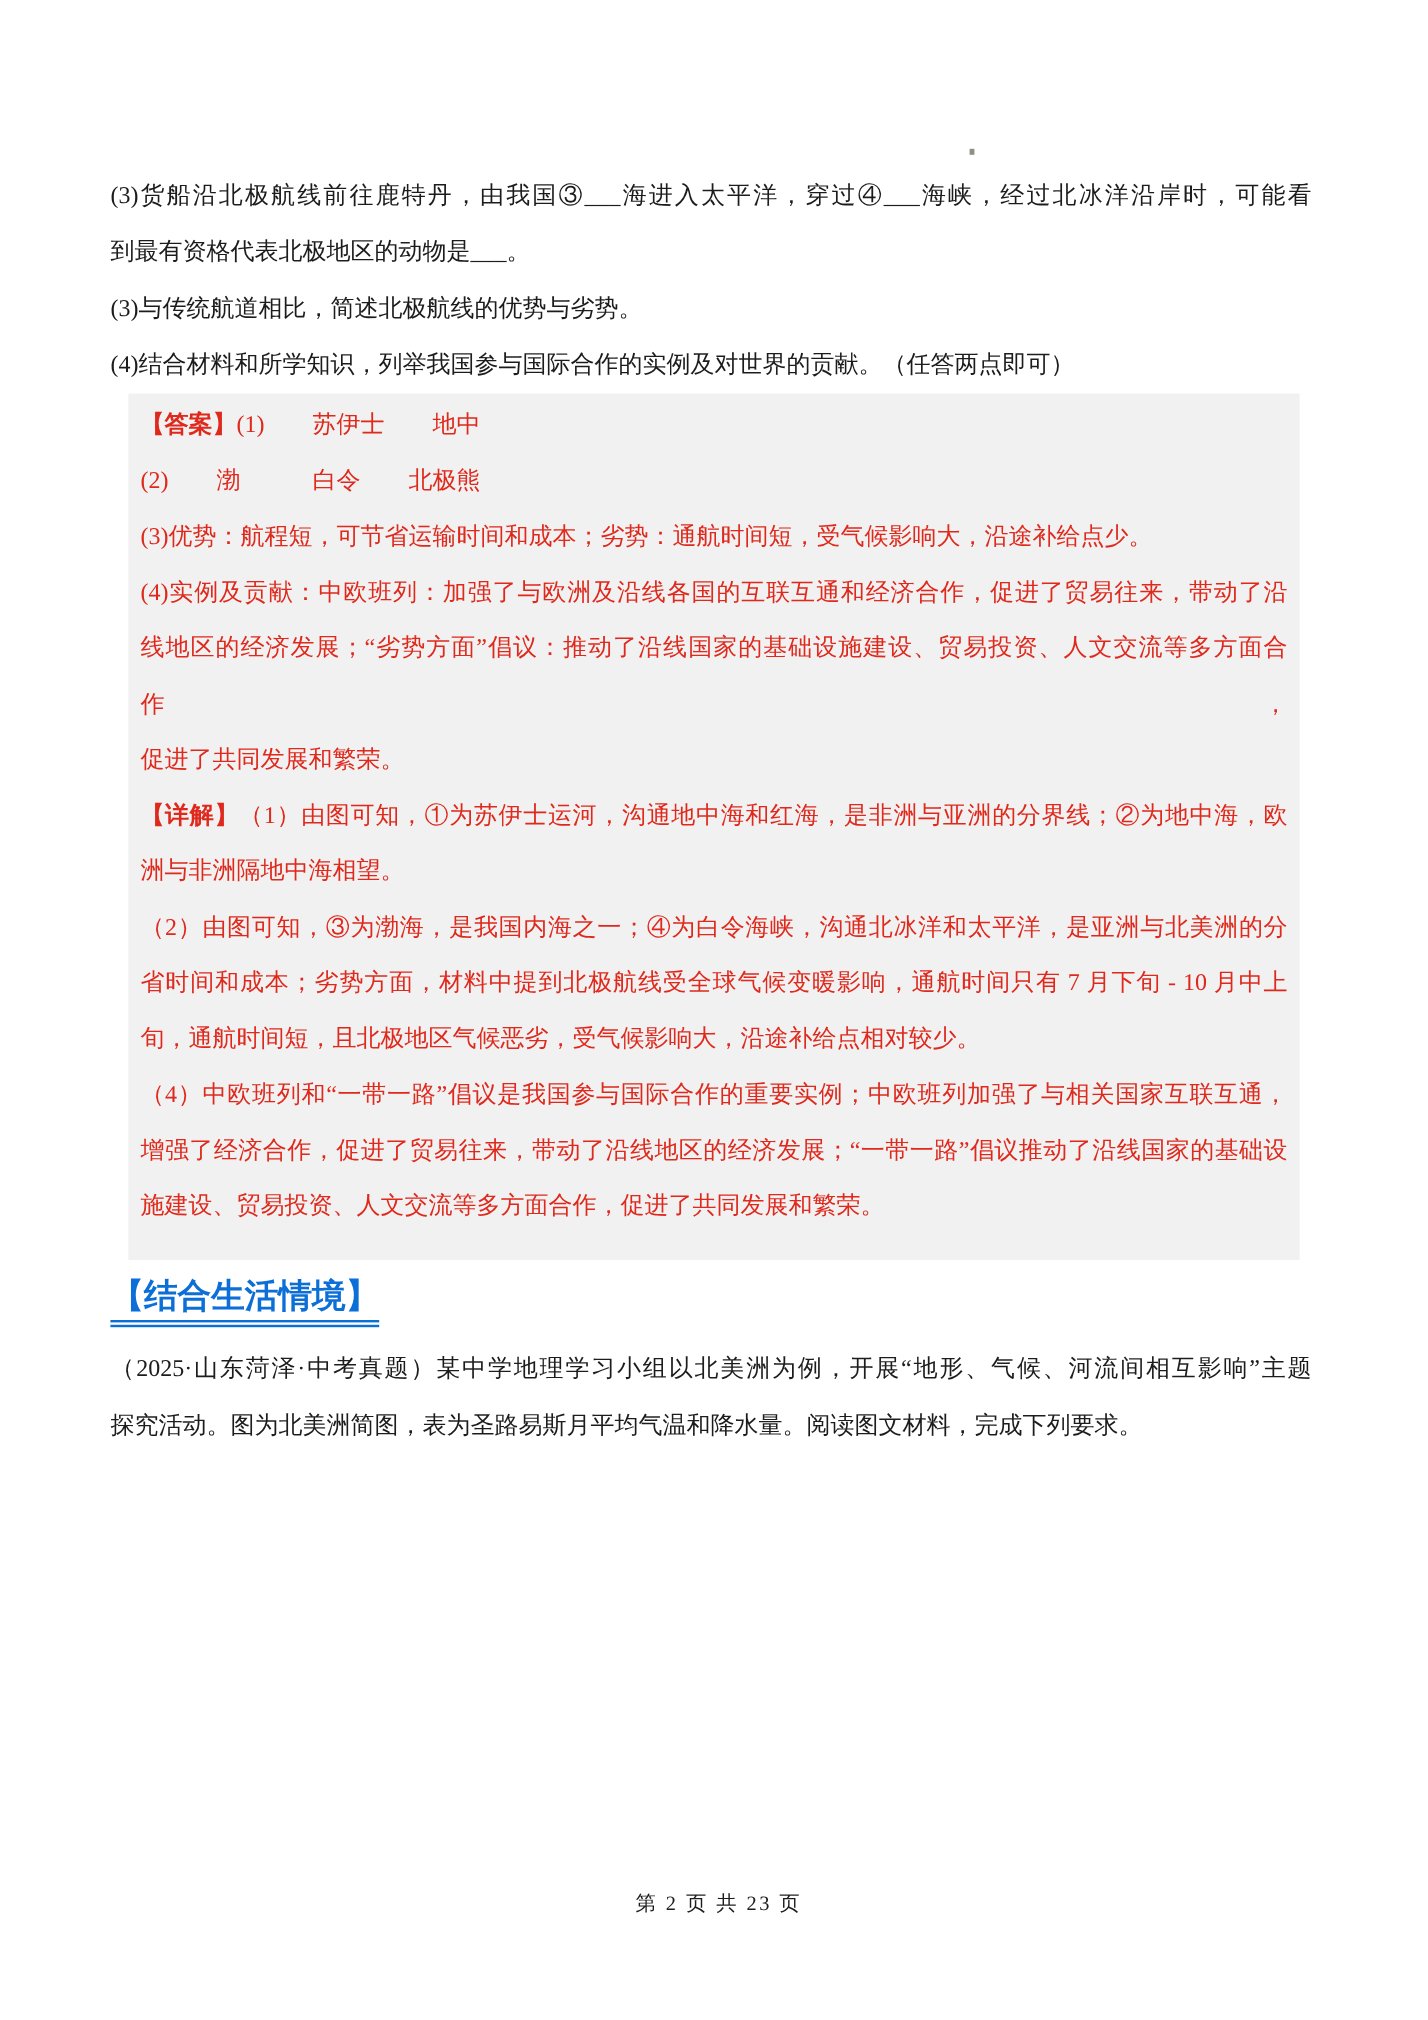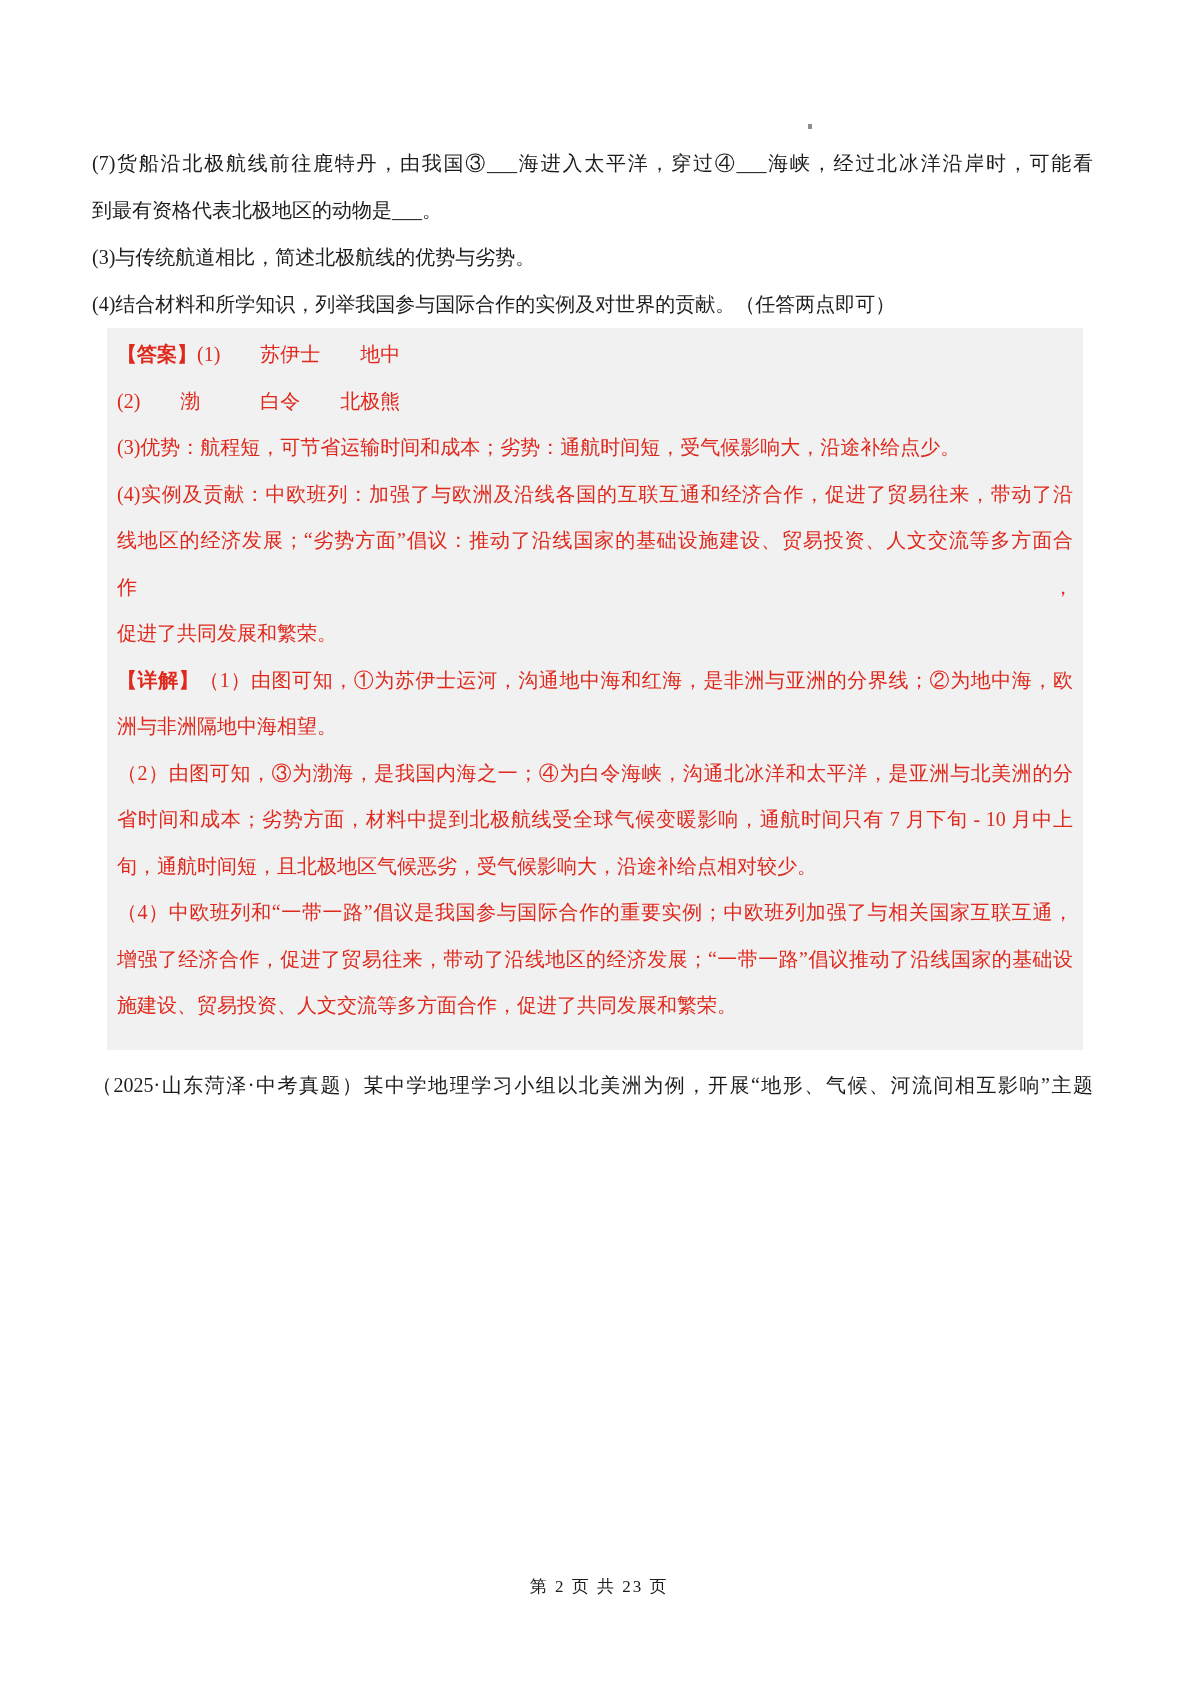--- a/index.html
+++ b/index.html
@@ -76,21 +76,21 @@
   }
 </style>
 </head>
 <body>
 
 <div class="stray-dot"></div>
 
 <div class="content">
 
   <div class="question-block">
-      <div class="tline fill">(7)货船沿北极航线前往鹿特丹，由我国③___海进入太平洋，穿过④___海峡，经过北冰洋沿岸时，可能看</div>
+      <div class="tline fill">(3)货船沿北极航线前往鹿特丹，由我国③___海进入太平洋，穿过④___海峡，经过北冰洋沿岸时，可能看</div>
       <div class="tline">到最有资格代表北极地区的动物是___。</div>
       <div class="tline">(3)与传统航道相比，简述北极航线的优势与劣势。</div>
       <div class="tline">(4)结合材料和所学知识，列举我国参与国际合作的实例及对世界的贡献。（任答两点即可）</div>
     </div>
 
   <div class="answer-block">
       <div class="tline"><span class="lbl">【答案】</span>(1)　　苏伊士　　地中</div>
       <div class="tline">(2)　　渤　　　白令　　北极熊</div>
       <div class="tline">(3)优势：航程短，可节省运输时间和成本；劣势：通航时间短，受气候影响大，沿途补给点少。</div>
       <div class="tline fill">(4)实例及贡献：中欧班列：加强了与欧洲及沿线各国的互联互通和经济合作，促进了贸易往来，带动了沿</div>
@@ -99,20 +99,24 @@
       <div class="tline fill"><span class="lbl">【详解】</span>（1）由图可知，①为苏伊士运河，沟通地中海和红海，是非洲与亚洲的分界线；②为地中海，欧</div>
       <div class="tline">洲与非洲隔地中海相望。</div>
       <div class="tline fill">（2）由图可知，③为渤海，是我国内海之一；④为白令海峡，沟通北冰洋和太平洋，是亚洲与北美洲的分</div>
       <div class="tline fill">省时间和成本；劣势方面，材料中提到北极航线受全球气候变暖影响，通航时间只有 7 月下旬 - 10 月中上</div>
       <div class="tline">旬，通航时间短，且北极地区气候恶劣，受气候影响大，沿途补给点相对较少。</div>
       <div class="tline fill">（4）中欧班列和“一带一路”倡议是我国参与国际合作的重要实例；中欧班列加强了与相关国家互联互通，</div>
       <div class="tline fill">增强了经济合作，促进了贸易往来，带动了沿线地区的经济发展；“一带一路”倡议推动了沿线国家的基础设</div>
       <div class="tline">施建设、贸易投资、人文交流等多方面合作，促进了共同发展和繁荣。</div>
     </div>
 
+  <div>
+    <h2 class="section-heading">【结合生活情境】</h2>
+  </div>
 
   <div class="context-block">
       <div class="tline fill">（2025·山东菏泽·中考真题）某中学地理学习小组以北美洲为例，开展“地形、气候、河流间相互影响”主题</div>
+      <div class="tline">探究活动。图为北美洲简图，表为圣路易斯月平均气温和降水量。阅读图文材料，完成下列要求。</div>
     </div>
 
 </div>
 
 <div class="footer">第 2 页 共 23 页</div>
 
 </body></html>

